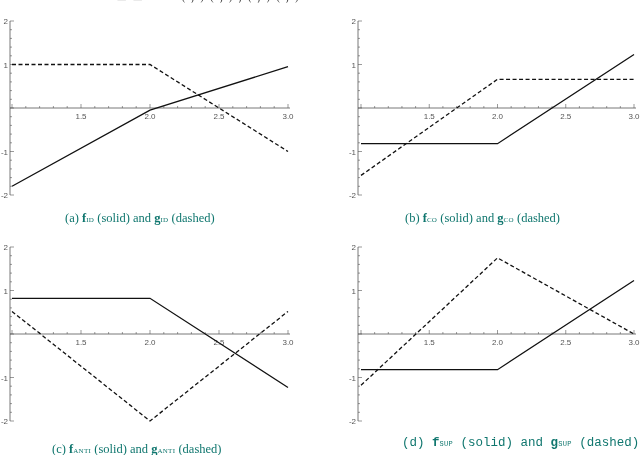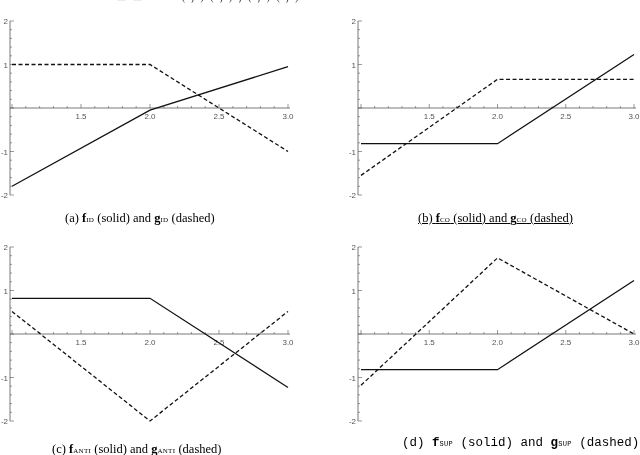--- a/index.html
+++ b/index.html
@@ -1,20 +1,20 @@
 <!DOCTYPE html>
 <html><head>
 <meta charset="utf-8">
 <style>
   html, body { margin: 0; padding: 0; background: #ffffff; }
   body { width: 640px; height: 455px; position: relative; overflow: hidden; font-family: "DejaVu Serif", serif; }
   .clip-text { position: absolute; left: 100px; top: -9px; width: 330px; height: 12px; font-size: 11px; color: #444; white-space: nowrap; overflow: hidden; letter-spacing: 1px; }
   svg.canvas { position: absolute; left: 0; top: 0; }
   .tick-label { font-family: "Liberation Sans", sans-serif; font-size: 8px; fill: #555; }
-  .caption { position: absolute; font-family: "Liberation Serif", "DejaVu Serif", serif; font-size: 12.5px; color: #000000; white-space: nowrap; }
+  .caption { position: absolute; font-family: "Liberation Serif", "DejaVu Serif", serif; font-size: 12.5px; color: #0f766e; white-space: nowrap; }
   .caption b { font-weight: bold; }
   .caption .sub { font-size: 7px; font-variant: small-caps; letter-spacing: 0.3px; position: relative; top: 0px; }
 </style>
 </head>
 <body>
 
 <div class="clip-text">— ▬   ▬   — — ( , ) ( , ) , ( , ) ( , )</div>
 
 <svg class="canvas" width="640" height="455" viewBox="0 0 640 455">
   <g id="panel-0">
@@ -243,21 +243,21 @@
     </g>
 </svg>
 
 <div class="caption" id="cap-0" style="left: 65px; top: 211px;">
   <span>(a)</span>
   <b>f</b><span class="sub">ID</span>
   <span>(solid) and</span>
   <b>g</b><span class="sub">ID</span>
   <span>(dashed)</span>
 </div>
-<div class="caption" id="cap-1" style="left: 418px; top: 211px; text-decoration: underline;">
+<div class="caption" id="cap-1" style="left: 405px; top: 211px;">
   <span>(b)</span>
   <b>f</b><span class="sub">CO</span>
   <span>(solid) and</span>
   <b>g</b><span class="sub">CO</span>
   <span>(dashed)</span>
 </div>
 <div class="caption" id="cap-2" style="left: 52px; top: 436px; margin-top: 6px;">
   <span>(c)</span>
   <b>f</b><span class="sub">ANTI</span>
   <span>(solid) and</span>

